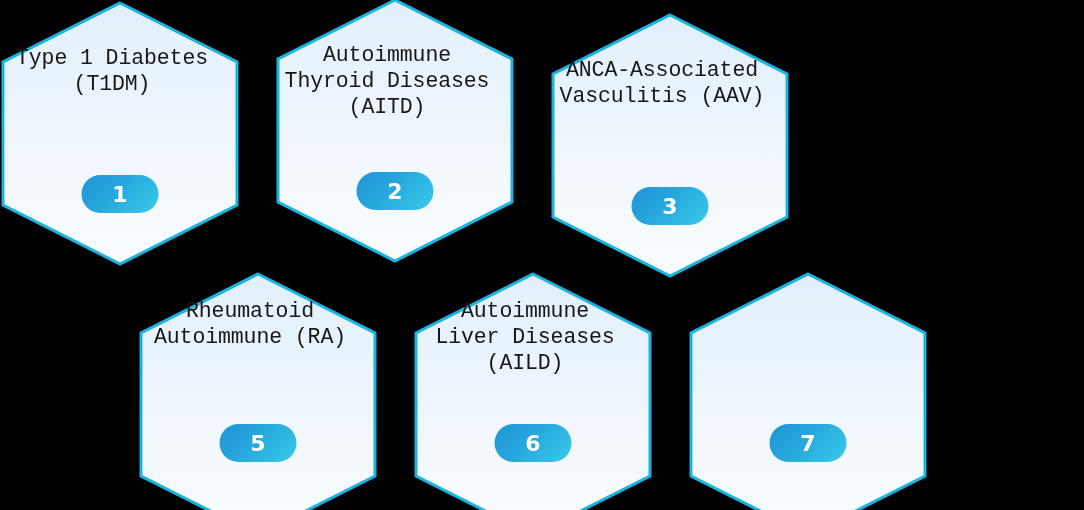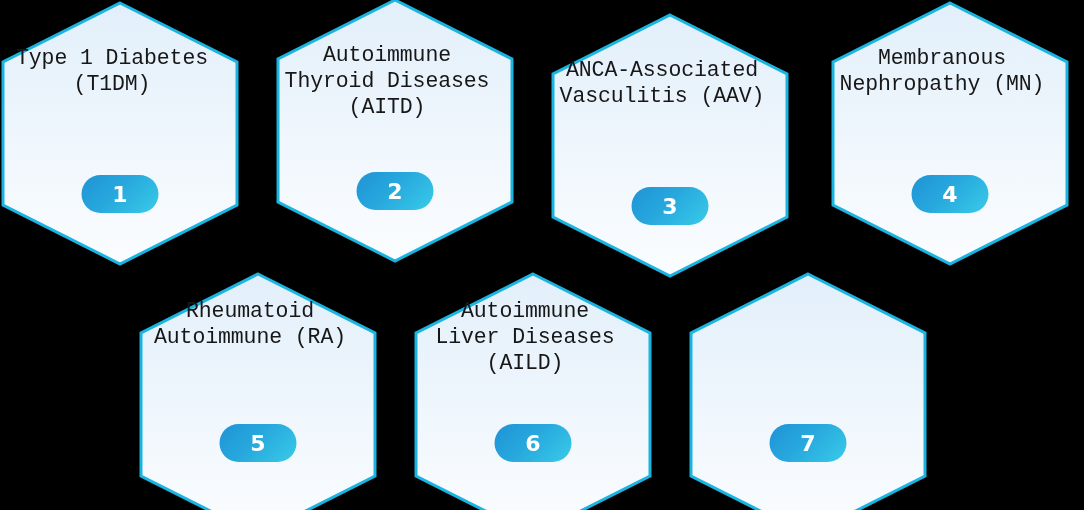--- a/index.html
+++ b/index.html
@@ -99,34 +99,20 @@
           <stop offset="100%" stop-color="#fbfdff"></stop>
         </linearGradient>
       </defs>
       <polygon points="119,2 236,61 236,204 119,263 2,204 2,61" fill="url(#g3)" stroke="#1ab4e0" stroke-width="3"></polygon>
     </svg>
     <div class="hex-label">ANCA-Associated
 Vasculitis (AAV)</div>
     <div class="hex-badge">3</div>
   </div>
 
-  <div class="hex row1" style="left:831px; top:1px;">
-    <svg viewBox="0 0 238 265" preserveAspectRatio="none">
-      <defs>
-        <linearGradient id="g4" x1="0" y1="0" x2="0" y2="1">
-          <stop offset="0%" stop-color="#e2effa"></stop>
-          <stop offset="100%" stop-color="#fbfdff"></stop>
-        </linearGradient>
-      </defs>
-      <polygon points="119,2 236,61 236,204 119,263 2,204 2,61" fill="url(#g4)" stroke="#1ab4e0" stroke-width="3"></polygon>
-    </svg>
-    <div class="hex-label">Membranous
-Nephropathy (MN)</div>
-    <div class="hex-badge">4</div>
-  </div>
 
   <div class="hex row2" style="left:139px; top:272px;">
     <svg viewBox="0 0 238 265" preserveAspectRatio="none">
       <defs>
         <linearGradient id="g5" x1="0" y1="0" x2="0" y2="1">
           <stop offset="0%" stop-color="#e2effa"></stop>
           <stop offset="100%" stop-color="#fbfdff"></stop>
         </linearGradient>
       </defs>
       <polygon points="119,2 236,61 236,204 119,263 2,204 2,61" fill="url(#g5)" stroke="#1ab4e0" stroke-width="3"></polygon>

